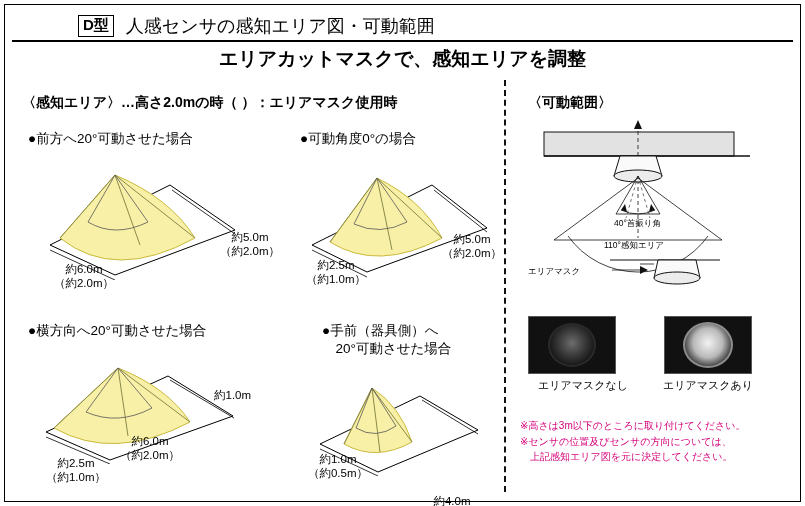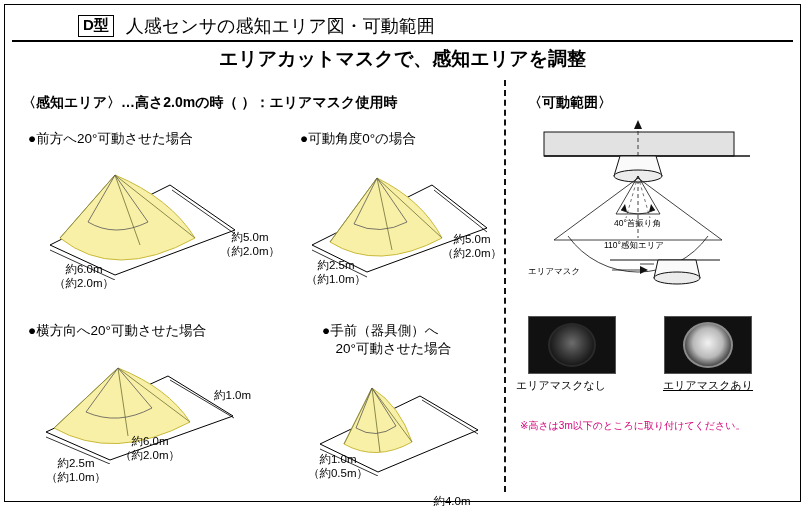--- a/index.html
+++ b/index.html
@@ -203,18 +203,20 @@
 <div class="lbl tiny" style="left:614px;top:218px;">40°首振り角</div>
 <div class="lbl tiny" style="left:604px;top:240px;">110°感知エリア</div>
 <div class="lbl tiny" style="left:528px;top:266px;">エリアマスク</div>
 
 <div class="photo" style="left:528px;top:316px;">
   <div class="lens" style="width:44px;height:40px;background:radial-gradient(circle at 50% 45%, #6d6d6d 0%, #3c3c3c 40%, #151515 75%);border:2px solid #2a2a2a;"></div>
 </div>
 <div class="photo" style="left:664px;top:316px;">
   <div class="lens" style="width:46px;height:42px;background:radial-gradient(circle at 50% 45%, #f2f2f2 0%, #b9b9b9 45%, #2d2d2d 78%);border:2px solid #8c8c8c;"></div>
 </div>
-<div class="photo-cap" style="left:506px;top:378px;width:110px;">エリアマスクなし</div>
-<div class="photo-cap" style="left:652px;top:378px;width:112px;text-decoration:underline;">エリアマスクあり</div>
+<div class="photo-cap" style="left:528px;top:378px;width:110px;">エリアマスクなし</div>
+<div class="photo-cap" style="left:652px;top:378px;width:112px;">エリアマスクあり</div>
 
 <div class="note">
   <div>※高さは3m以下のところに取り付けてください。</div>
+  <div>※センサの位置及びセンサの方向については、
+　上記感知エリア図を元に決定してください。</div>
 </div>
 
 </body></html>

